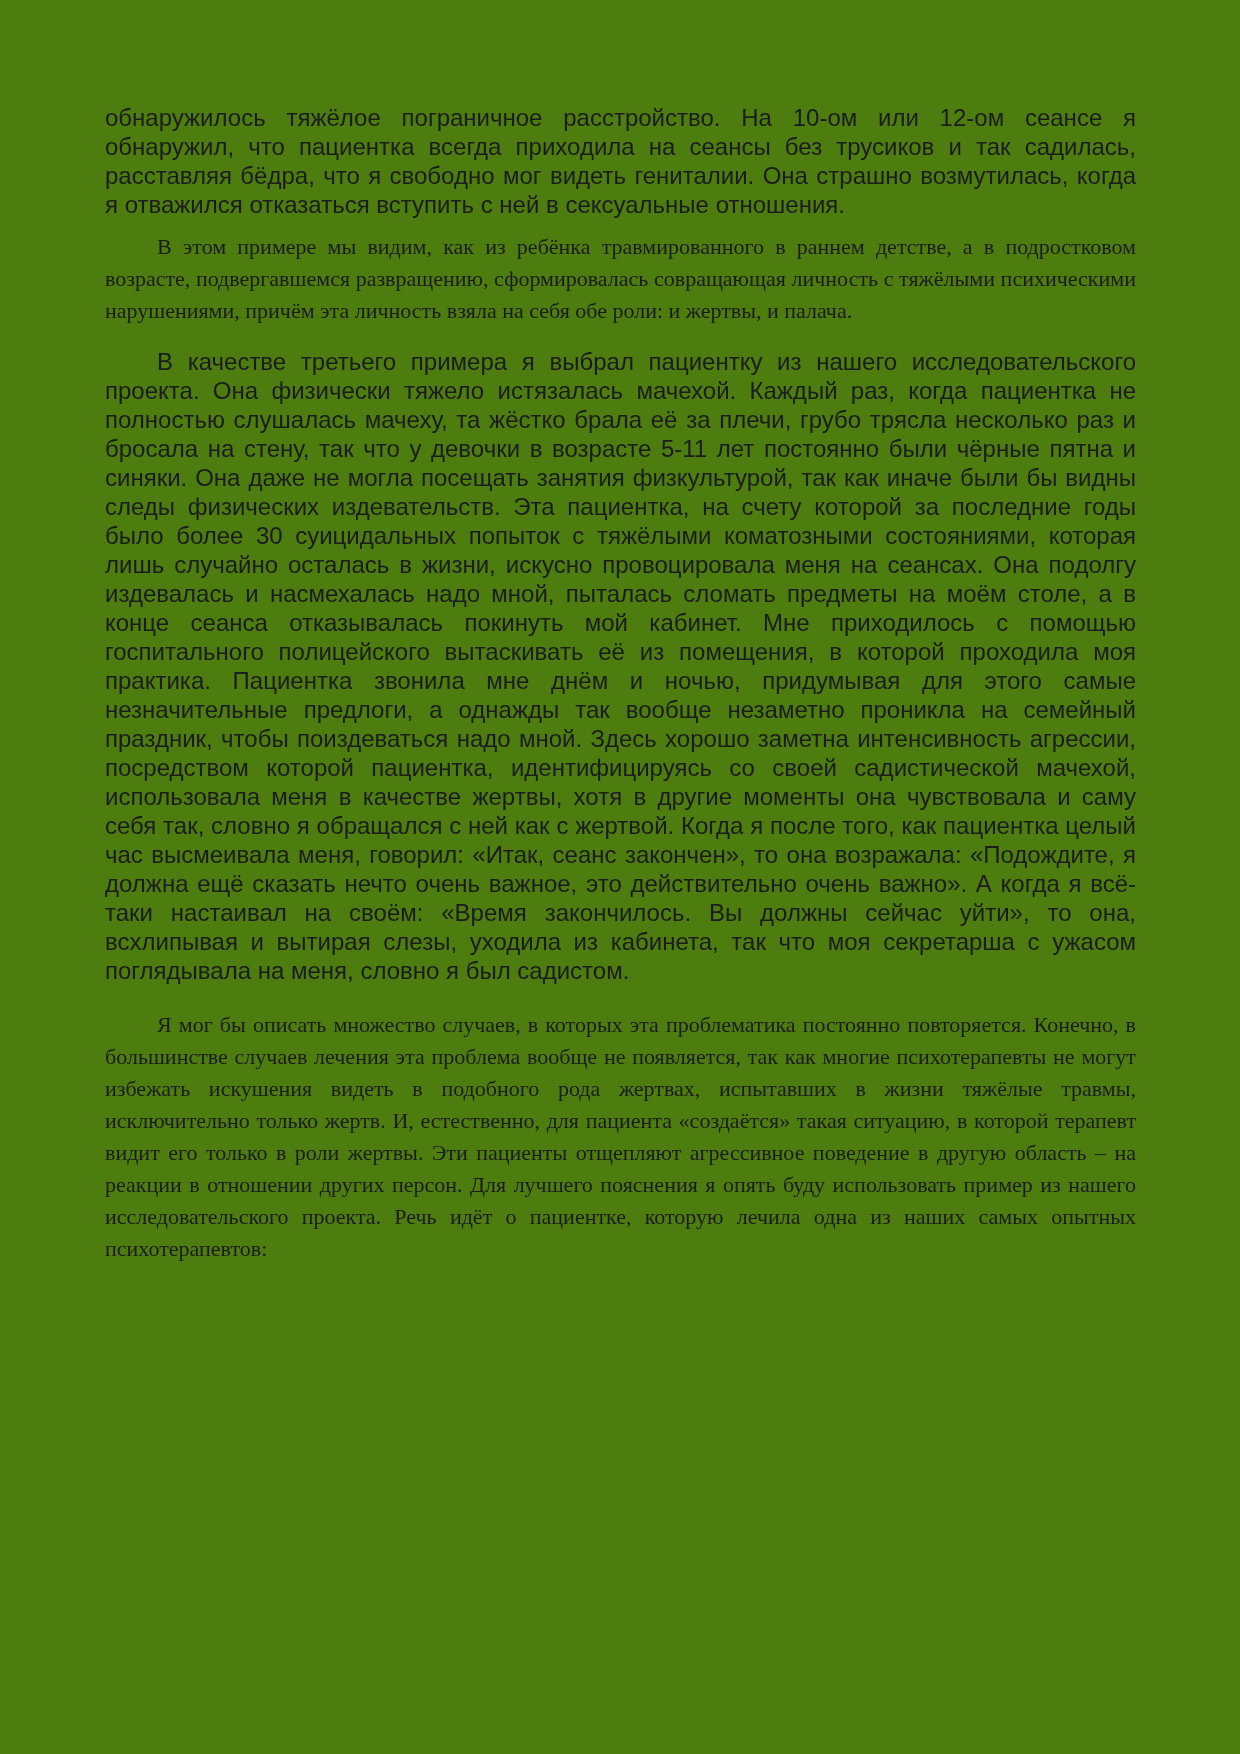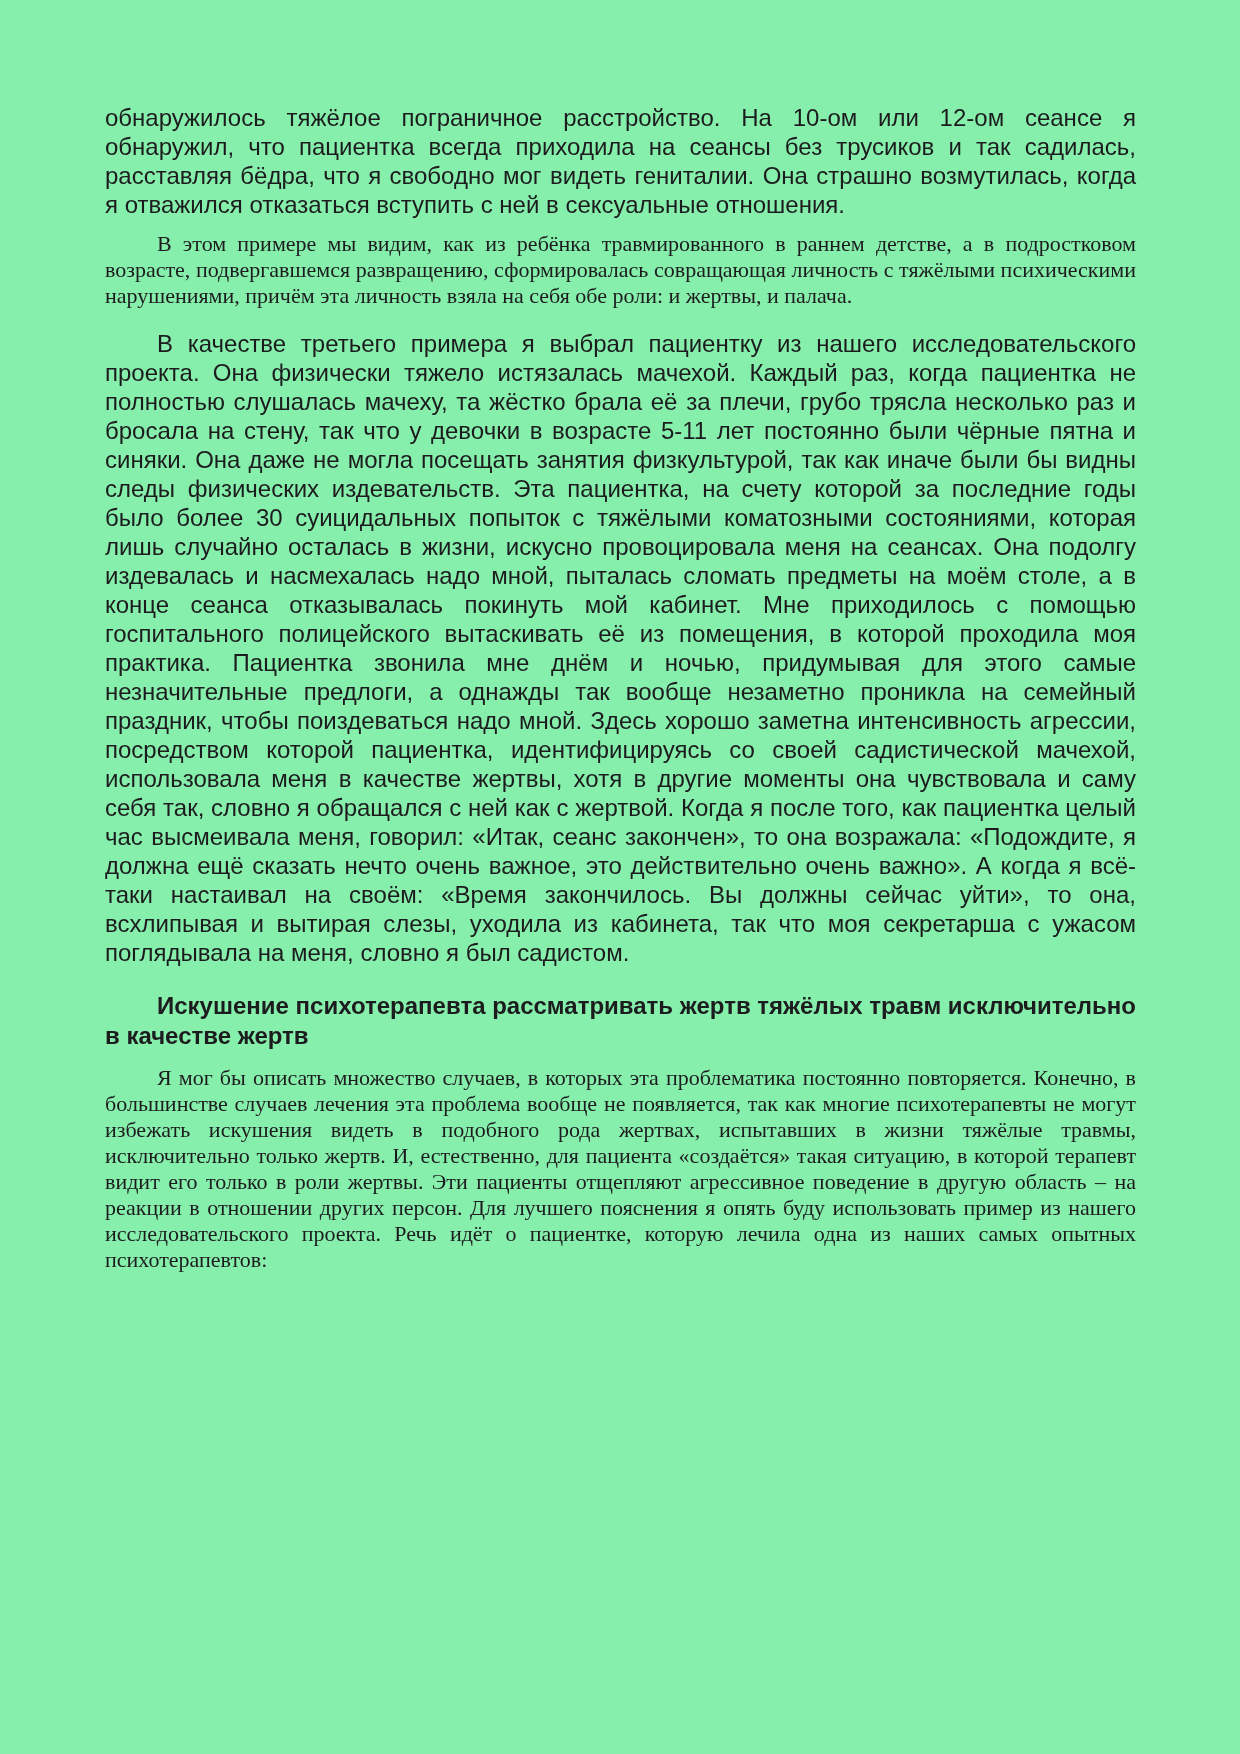--- a/index.html
+++ b/index.html
@@ -4,39 +4,39 @@
 <style>
   html, body {
     margin: 0;
     padding: 0;
     background: #ffffff;
   }
   .page {
     position: relative;
     width: 1240px;
     height: 1754px;
-    background: #86efac;
+    background: #4d7c0f;
     box-sizing: border-box;
     padding: 103px 104px 60px 105px;
     overflow: hidden;
   }
   .para {
     margin: 0 0 13px 0;
     color: #1c1c1e;
     text-align: justify;
   }
   .para.sans {
     font-family: "Liberation Sans", "DejaVu Sans", sans-serif;
     font-size: 24px;
     line-height: 29px;
   }
   .para.serif {
     font-family: "Liberation Serif", "DejaVu Serif", serif;
     font-size: 22px;
-    line-height: 26px;
+    line-height: 32px;
   }
   .para.indent {
     text-indent: 52px;
   }
   .para.first {
     margin-bottom: 12px;
   }
   .para.serif.gap-after {
     margin-bottom: 20px;
   }
@@ -58,17 +58,16 @@
 <body>
 
 <div class="page">
 
   <p class="para sans first">обнаружилось тяжёлое пограничное расстройство. На 10-ом или 12-ом сеансе я обнаружил, что пациентка всегда приходила на сеансы без трусиков и так садилась, расставляя бёдра, что я свободно мог видеть гениталии. Она страшно возмутилась, когда я отважился отказаться вступить с ней в сексуальные отношения.</p>
 
   <p class="para serif indent gap-after">В этом примере мы видим, как из ребёнка травмированного в раннем детстве, а в подростковом возрасте, подвергавшемся развращению, сформировалась совращающая личность с тяжёлыми психическими нарушениями, причём эта личность взяла на себя обе роли: и жертвы, и палача.</p>
 
   <p class="para sans indent big-para">В качестве третьего примера я выбрал пациентку из нашего исследовательского проекта. Она физически тяжело истязалась мачехой. Каждый раз, когда пациентка не полностью слушалась мачеху, та жёстко брала её за плечи, грубо трясла несколько раз и бросала на стену, так что у девочки в возрасте 5-11 лет постоянно были чёрные пятна и синяки. Она даже не могла посещать занятия физкультурой, так как иначе были бы видны следы физических издевательств. Эта пациентка, на счету которой за последние годы было более 30 суицидальных попыток с тяжёлыми коматозными состояниями, которая лишь случайно осталась в жизни, искусно провоцировала меня на сеансах. Она подолгу издевалась и насмехалась надо мной, пыталась сломать предметы на моём столе, а в конце сеанса отказывалась покинуть мой кабинет. Мне приходилось с помощью госпитального полицейского вытаскивать её из помещения, в которой проходила моя практика. Пациентка звонила мне днём и ночью, придумывая для этого самые незначительные предлоги, а однажды так вообще незаметно проникла на семейный праздник, чтобы поиздеваться надо мной. Здесь хорошо заметна интенсивность агрессии, посредством которой пациентка, идентифицируясь со своей садистической мачехой, использовала меня в качестве жертвы, хотя в другие моменты она чувствовала и саму себя так, словно я обращался с ней как с жертвой. Когда я после того, как пациентка целый час высмеивала меня, говорил: «Итак, сеанс закончен», то она возражала: «Подождите, я должна ещё сказать нечто очень важное, это действительно очень важно». А когда я всё-таки настаивал на своём: «Время закончилось. Вы должны сейчас уйти», то она, всхлипывая и вытирая слезы, уходила из кабинета, так что моя секретарша с ужасом поглядывала на меня, словно я был садистом.</p>
 
-  <h2 class="heading">Искушение психотерапевта рассматривать жертв тяжёлых травм исключительно в качестве жертв</h2>
 
   <p class="para serif indent">Я мог бы описать множество случаев, в которых эта проблематика постоянно повторяется. Конечно, в большинстве случаев лечения эта проблема вообще не появляется, так как многие психотерапевты не могут избежать искушения видеть в подобного рода жертвах, испытавших в жизни тяжёлые травмы, исключительно только жертв. И, естественно, для пациента «создаётся» такая ситуацию, в которой терапевт видит его только в роли жертвы. Эти пациенты отщепляют агрессивное поведение в другую область – на реакции в отношении других персон. Для лучшего пояснения я опять буду использовать пример из нашего исследовательского проекта. Речь идёт о пациентке, которую лечила одна из наших самых опытных психотерапевтов:</p>
 
 </div>
 
 </body></html>

